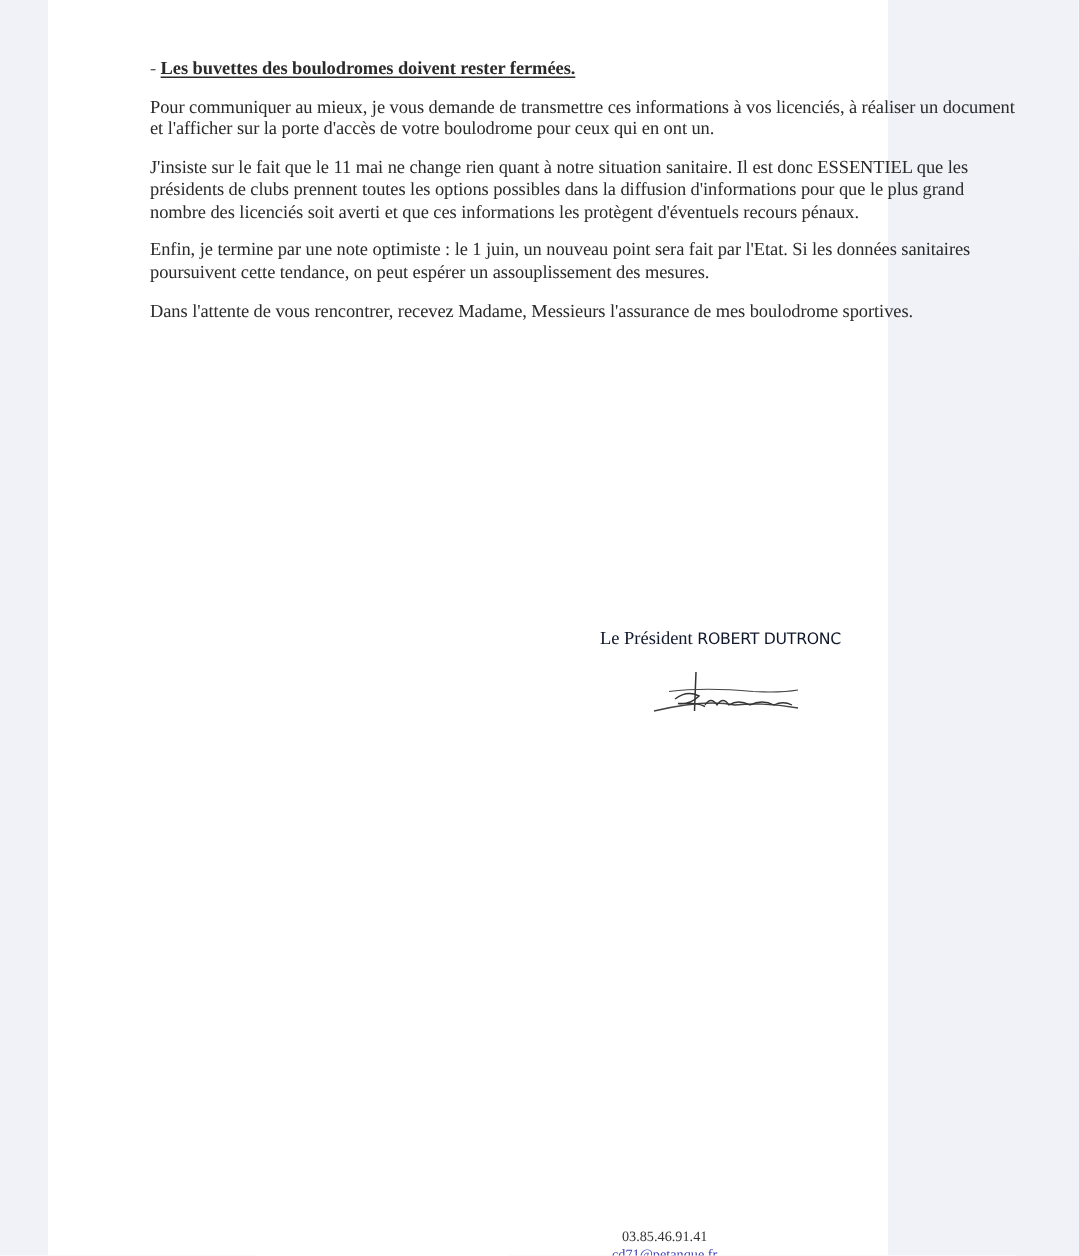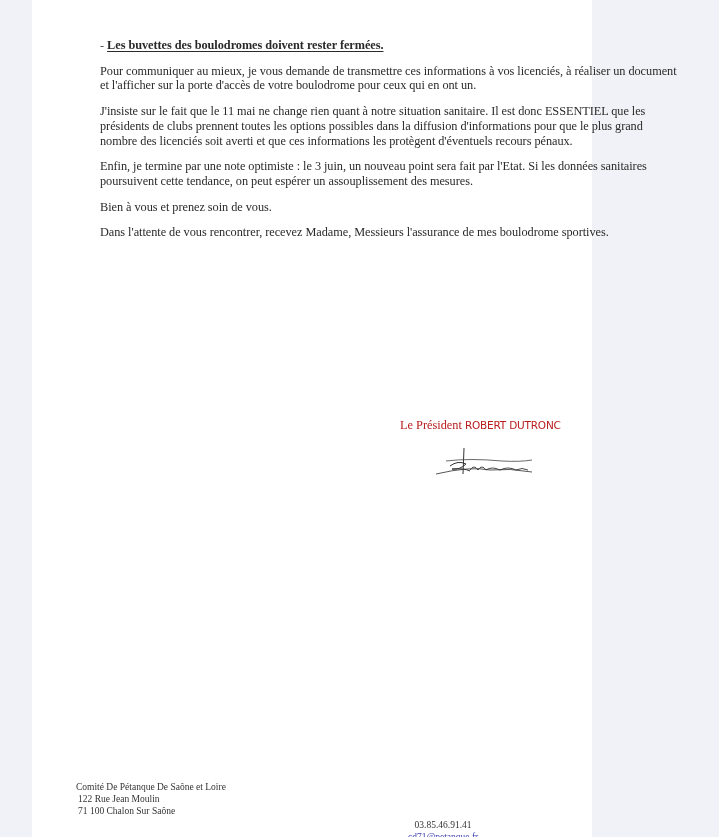--- a/index.html
+++ b/index.html
@@ -47,21 +47,21 @@
     }
     p.para {
       margin: 0 0 11px 0;
     }
     .signature-block {
       position: absolute;
       left: 400px;
       top: 418px;
       font-size: 12.3px;
       font-family: "Liberation Serif", serif;
-      color: #b91c1c;
+      color: #0f172a;
     }
     .signature-block .name {
       font-family: "DejaVu Sans", "Liberation Sans", sans-serif;
       font-size: 10.5px;
       letter-spacing: -0.2px;
     }
     .signature {
       position: absolute;
       left: 430px;
       top: 444px;
@@ -95,40 +95,34 @@
 </head>
 <body>
 
 <div class="page">
   <div class="content">
     <p class="heading">
       <span class="dash">- </span><span class="title">Les buvettes des boulodromes doivent rester fermées.</span>
     </p>
     <p class="para">Pour communiquer au mieux, je vous demande de transmettre ces informations à vos licenciés, à réaliser un document et l'afficher sur la porte d'accès de votre boulodrome pour ceux qui en ont un.</p>
     <p class="para">J'insiste sur le fait que le 11 mai ne change rien quant à notre situation sanitaire. Il est donc ESSENTIEL que les présidents de clubs prennent toutes les options possibles dans la diffusion d'informations pour que le plus grand nombre des licenciés soit averti et que ces informations les protègent d'éventuels recours pénaux.</p>
-    <p class="para">Enfin, je termine par une note optimiste : le 3 juin, un nouveau point sera fait par l'Etat. Si les données sanitaires poursuivent cette tendance, on peut espérer un assouplissement des mesures.</p>
-    <p class="para">Bien à vous et prenez soin de vous.</p>
+    <p class="para">Enfin, je termine par une note optimiste : le 1 juin, un nouveau point sera fait par l'Etat. Si les données sanitaires poursuivent cette tendance, on peut espérer un assouplissement des mesures.</p>
     <p class="para">Dans l'attente de vous rencontrer, recevez Madame, Messieurs l'assurance de mes boulodrome sportives.</p>
   </div>
 
   <div class="signature-block" style="left:368px;">
     <span>Le Président </span><span class="name">ROBERT DUTRONC</span>
   </div>
 
   <svg class="signature" style="left:398px;" viewBox="0 0 110 40">
     <path d="M34 4 L33 30" stroke="#333" stroke-width="1" fill="none"></path>
     <path d="M6 30 Q40 22 60 26 Q80 24 102 28" stroke="#444" stroke-width="0.9" fill="none"></path>
     <path d="M20 22 Q28 16 36 20 Q30 26 22 25 Q34 24 40 27" stroke="#333" stroke-width="1" fill="none"></path>
     <path d="M16 17 Q40 14 72 17 Q90 18 102 16" stroke="#444" stroke-width="0.8" fill="none"></path>
     <path d="M40 26 Q44 20 48 26 Q52 20 56 26 Q62 22 70 26 Q78 22 86 26 Q92 23 98 26" stroke="#333" stroke-width="0.9" fill="none"></path>
   </svg>
 
-  <div class="footer-left" style="left:44px;">
-    <div>Comité De Pétanque De Saône et Loire</div>
-    <div class="indent">122 Rue Jean Moulin</div>
-    <div class="indent">71 100 Chalon Sur Saône</div>
-  </div>
 
   <div class="footer-right" style="left:376px;">
     <div>03.85.46.91.41</div>
     <div><a>cd71@petanque.fr</a></div>
   </div>
 </div>
 
 </body></html>

